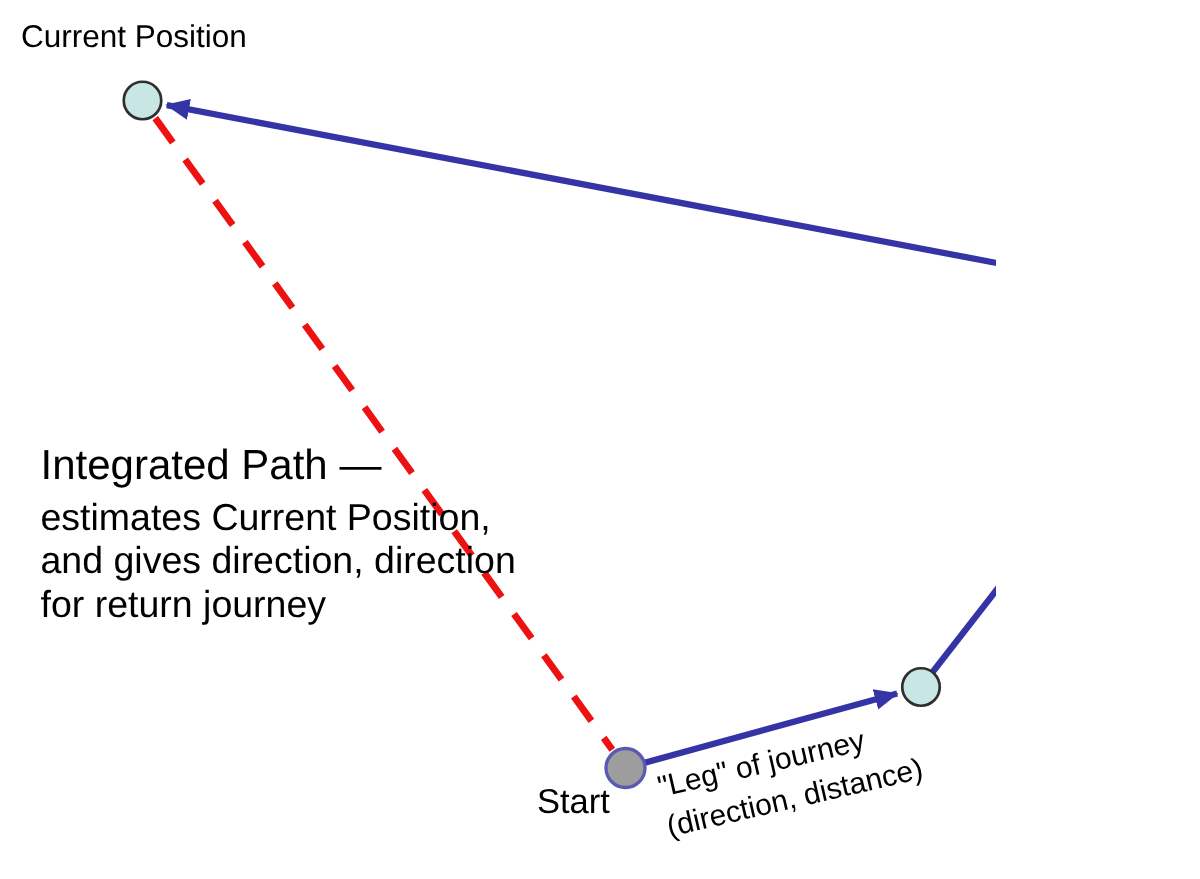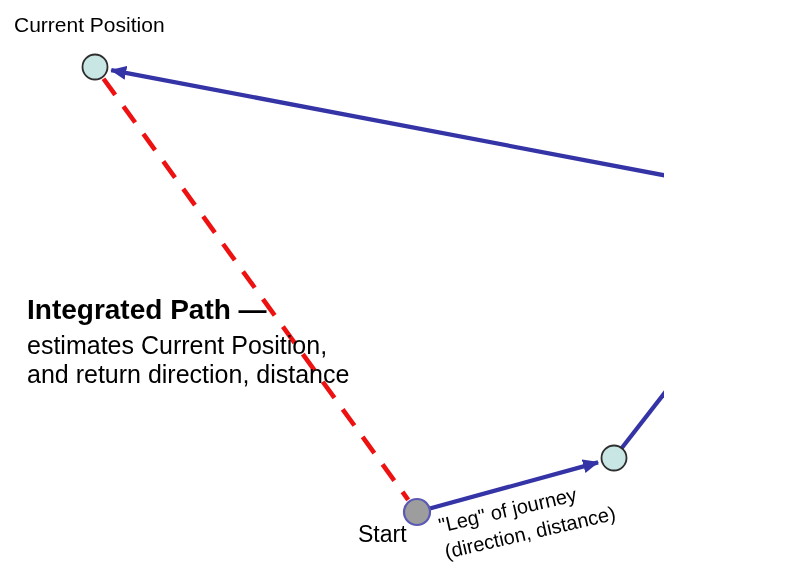--- a/index.html
+++ b/index.html
@@ -40,21 +40,20 @@
   .integrated-block {
     position: absolute;
     left: 27px;
     top: 293px;
     color: #000000;
   }
   .integrated-title {
     font-size: 28px;
     line-height: 34px;
     margin: 0 0 4px 0;
-    font-weight: bold;
   }
   .integrated-desc {
     font-size: 25px;
     line-height: 29px;
   }
   .leg-label {
     position: absolute;
     left: 436px;
     top: 513px;
     font-size: 20px;
@@ -87,21 +86,22 @@
       <circle cx="689" cy="180" r="12.5" fill="#C8E6E3" stroke="#2E2E2E" stroke-width="1.8"></circle>
       <circle cx="95" cy="67" r="12.5" fill="#C8E6E3" stroke="#2E2E2E" stroke-width="1.8"></circle>
     </svg>
 
   <div class="label label-current-position">Current Position</div>
 
   <div class="integrated-block">
     <div class="integrated-title">Integrated Path —</div>
     <div class="integrated-desc">
       <div>estimates Current Position,</div>
-      <div>and return direction, distance</div>
+      <div>and gives direction, direction</div>
+      <div>for return journey</div>
     </div>
   </div>
 
   <div class="label label-start">Start</div>
 
   <div class="leg-label">
     <div>"Leg" of journey</div>
     <div>(direction, distance)</div>
   </div>
 

